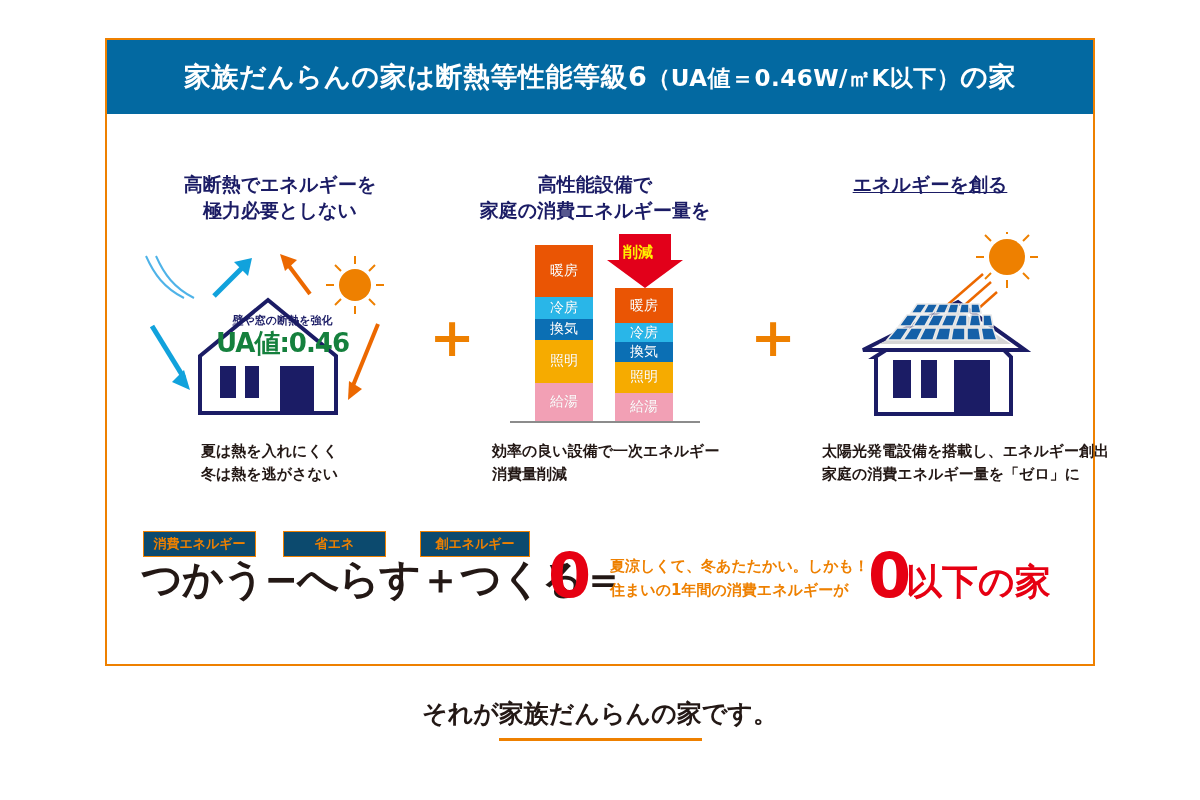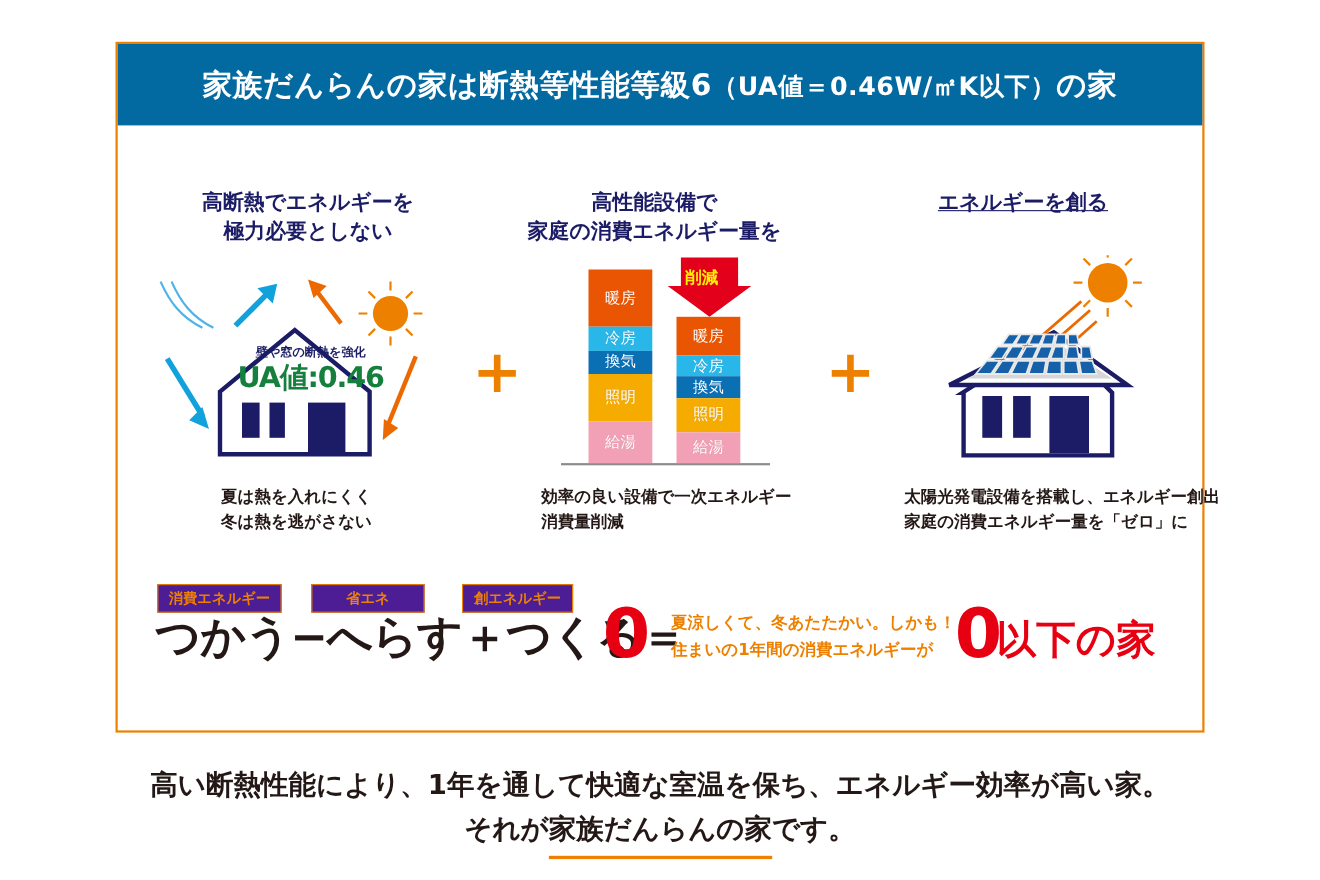--- a/index.html
+++ b/index.html
@@ -43,25 +43,25 @@
     position:absolute;color:#EE8000;font-weight:bold;font-size:62px;
     line-height:1;user-select:none;
   }
   .plus1{left:421px;top:305px;}
   .plus2{left:742px;top:305px;}
 
   
   .tagbox{
     position:absolute;border:1.5px solid #EE8000;color:#EE8000;
     font-weight:bold;font-size:13px;text-align:center;
-    padding:3px 0;background:#4c1d95;white-space:nowrap;box-sizing:border-box;
+    padding:3px 0;background:#0c4a6e;white-space:nowrap;box-sizing:border-box;
   }
   .tag1{left:143px;top:531px;width:113px;}
   .tag2{left:283px;top:531px;width:103px;}
-  .tag3{left:420px;top:531px;width:101px;}
+  .tag3{left:420px;top:531px;width:110px;}
 
   .equation{
     position:absolute;left:141px;top:552px;
     font-size:41px;font-weight:bold;color:#231815;white-space:nowrap;
     letter-spacing:-1px;
   }
   .bigzero{
     position:absolute;color:#E60012;font-weight:bold;line-height:1;
     font-size:62px;
   }
@@ -285,17 +285,16 @@
 <div class="bigzero zero1">0</div>
 
 <div class="orange-note">
   <div>夏涼しくて、冬あたたかい。しかも！</div>
   <div>住まいの1年間の消費エネルギーが</div>
 </div>
 <div class="bigzero zero2">0</div>
 <div class="redtail">以下の家</div>
 
 <div class="footer">
-  <span class="fline">高い断熱性能により、1年を通して快適な室温を保ち、エネルギー効率が高い家。</span>
   <span class="fline">
     <span>それが</span><span class="ul-orange">家族だんらんの家</span><span>です。</span>
   </span>
 </div>
 
 </body></html>

